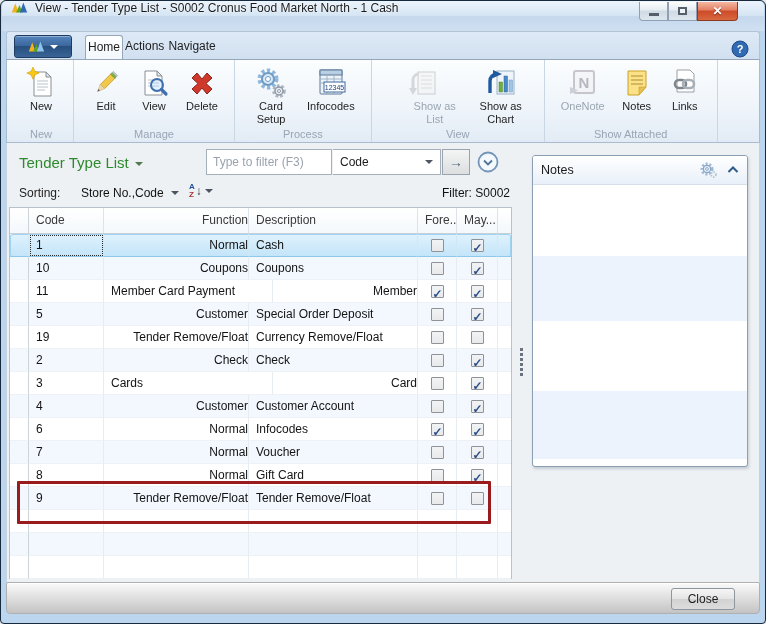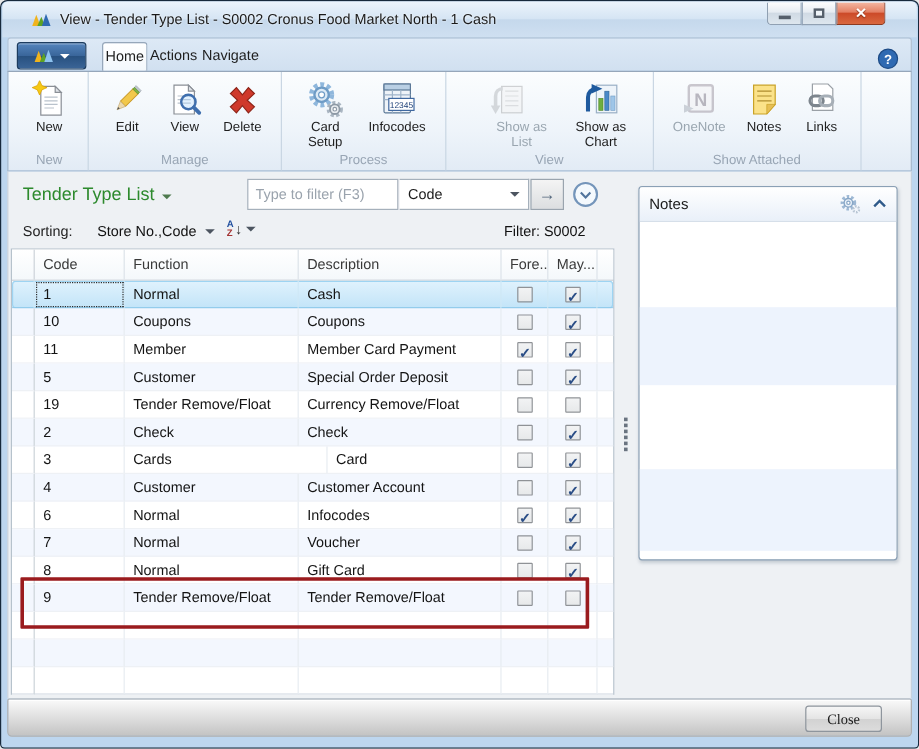--- a/index.html
+++ b/index.html
@@ -12,21 +12,21 @@
     border:1px solid #17293c; border-radius:6px 6px 4px 4px;
     overflow:hidden;
     font-size:12px; color:#1b1b1b;
   }
 
   
   .titlebar {
     position:absolute; left:1px; right:1px; top:0; height:30px;
     background:linear-gradient(#ecf4fc, #d6e5f4 48%, #c5d8ec 52%, #cfe0f1);
     border-radius:5px 5px 0 0;
-    display:flex; align-items:center; padding-left:24px;
+    display:flex; align-items:flex-start; padding-left:9px;
   }
   .titlebar .app-ico { width:17px; height:13px; margin-right:7px; flex:none; }
   .title-text { font-size:12px; color:#1a1a1a; text-shadow:0 0 2px #fff; }
   .win-controls { position:absolute; top:1px; right:26px; display:flex; }
   .win-btn {
     width:29px; height:19px; border:1px solid #90a0b2; border-top:none;
     background:linear-gradient(#fdfdfd,#e6ecf2 45%,#d0dae4 50%,#dde6ee);
     display:flex; align-items:center; justify-content:center; cursor:pointer;
   }
   .win-btn.minimize { border-radius:0 0 0 4px; }
@@ -116,21 +116,21 @@
   }
   .expand-btn { position:absolute; left:468px; top:3px; width:22px; height:22px; cursor:pointer; }
 
   .sorting-row { position:absolute; left:8px; top:181px; width:503px; height:22px; font-size:12px; }
   .sorting-label { position:absolute; left:10px; top:4px; color:#222; }
   .sorting-value { position:absolute; left:72px; top:4px; color:#111; display:flex; gap:7px; align-items:center; cursor:pointer; }
   .sort-az { position:absolute; left:180px; top:1px; display:flex; align-items:center; cursor:pointer; }
   .sort-az .letters { display:flex; flex-direction:column; font-size:8px; font-weight:bold; line-height:8px; }
   .sort-az .la { color:#1f4e9e; } .sort-az .lz { color:#a33333; }
   .sort-az .arr { font-size:12px; color:#333; margin-left:1px; }
-  .filter-status { position:absolute; right:24px; top:4px; color:#111; }
+  .filter-status { position:absolute; right:2px; top:4px; color:#111; }
 
   
   .grid {
     position:absolute; left:8px; top:206px; width:503px; height:372px;
     background:#fff; border:1px solid #b6c2cc;
   }
   .thead { display:flex; height:26px; background:linear-gradient(#ffffff,#f4f8fb); border-bottom:1px solid #c9cfd6; }
   .th {
     font-size:12px; color:#3a3a3a; padding:5px 0 0 7px;
     border-right:1px solid #dde3e9; overflow:hidden; white-space:nowrap; cursor:pointer;
@@ -138,21 +138,21 @@
   .tbody { position:relative; }
   .tr { display:flex; height:23px; position:relative; }
   .tr:nth-child(even) { background:#f3f7fe; }
   .td {
     height:23px; line-height:22px; font-size:12px; color:#141414;
     padding-left:7px; border-right:1px solid #e7ecf1; border-bottom:1px solid #eef1f5;
     overflow:hidden; white-space:nowrap;
   }
   .c-sel  { width:19px; padding:0; border-right:1px solid #ccd3d9; }
   .c-code { width:75px; }
-  .c-func { width:145px; }
+  .c-func { width:145px;text-align:right; }
   .c-desc { width:169px; }
   .c-fore { width:39px; }
   .c-may  { width:41px; }
   .c-fill { flex:1; border-right:none; }
   .td.chk { display:flex; align-items:center; justify-content:center; padding:0; }
   .checkbox {
     width:13px; height:13px; border:1px solid #8f9296; border-radius:1px;
     background:linear-gradient(#f2f3f4,#e7e9ea); position:relative; cursor:pointer;
   }
   .checkbox.checked::after {
@@ -194,21 +194,21 @@
     position:absolute; left:5px; top:581px; width:754px; height:32px;
     background:linear-gradient(#fafafa,#dcdcdc 55%,#c3c3c3);
     border:1px solid #b0b0b0; border-radius:2px 2px 4px 4px;
     box-shadow:inset 0 1px 0 #fff;
   }
   .close-btn {
     position:absolute; right:24px; top:5px; width:64px; height:22px;
     background:linear-gradient(#f6f6f6,#e4e4e4 50%,#d2d2d2 50%,#dcdcdc);
     border:1px solid #8e959d; border-radius:3px;
     font-size:12px; color:#1c1c1c; text-align:center; line-height:20px; cursor:pointer;
-    font-family:Liberation Serif, serif;
+    font-family:Liberation Sans, sans-serif;
   }
 </style>
 </head>
 <body>
 
 <div class="window">
 
   <div class="titlebar">
     <svg class="app-ico" viewBox="0 0 20 14">
       <polygon points="1,13 5,2 9,13" fill="#f0b31c"></polygon>
@@ -458,22 +458,22 @@
           </div>
       <div class="td c-may chk">
             <span class="checkbox may checked"></span>
           </div>
       <div class="td c-fill"></div>
     </div>
 
     <div class="tr">
       <div class="td c-sel"></div>
       <div class="td c-code code">11</div>
+      <div class="td c-desc desc">Member Card Payment</div>
       <div class="td c-func func">Member</div>
-      <div class="td c-desc desc">Member Card Payment</div>
       <div class="td c-fore chk">
             <span class="checkbox fore checked"></span>
           </div>
       <div class="td c-may chk">
             <span class="checkbox may checked"></span>
           </div>
       <div class="td c-fill"></div>
     </div>
 
     <div class="tr">

